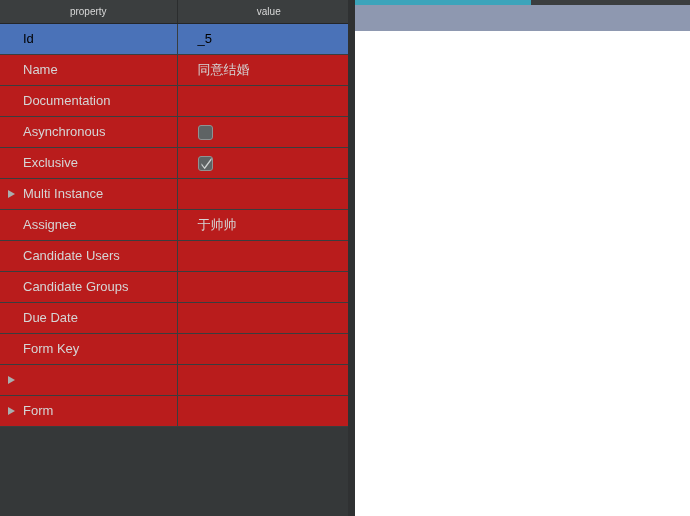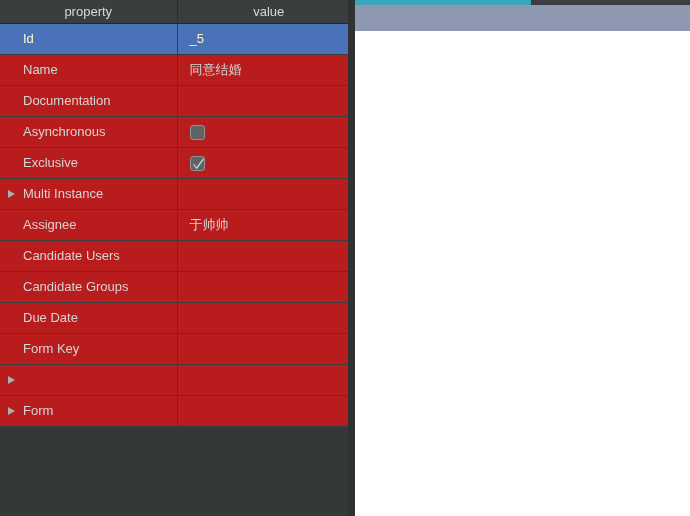--- a/index.html
+++ b/index.html
@@ -21,45 +21,45 @@
     border-collapse: collapse;
     table-layout: fixed;
   }
   #props-table col.c-prop { width: 177px; }
   #props-table col.c-val  { width: 171px; }
   #props-table thead th {
     height: 23px;
     background: #3b3e3f;
     color: #d8d8d8;
     font-weight: normal;
-    font-size: 13px;
+    font-size: 10px;
     text-align: center;
     border-right: 1px solid #2b2d2e;
     border-bottom: 1px solid #242628;
     vertical-align: middle;
   }
   #props-table thead th:last-child { border-right: none; padding-left: 12px; }
   #props-table tbody tr { height: 31px; }
   #props-table tbody td {
     height: 31px;
     background: #b91c1c;
     color: #d5d5d5;
     font-size: 13px;
     border-bottom: 1px solid #3a3d3e;
     border-right: 1px solid #3a3d3e;
     vertical-align: middle;
     overflow: hidden;
     white-space: nowrap;
   }
   #props-table tbody td:last-child { border-right: none; }
   #props-table tbody td.cell-prop { padding-left: 23px; position: relative; }
-  #props-table tbody td.cell-val  { padding-left: 12px; }
+  #props-table tbody td.cell-val  { padding-left: 20px; }
   #props-table tbody tr.selected td {
     background: #4a72b8;
-    color: #fef9c3;
+    color: #000000;
   }
   .tri {
     position: absolute;
     left: 8px; top: 50%;
     margin-top: -4px;
     width: 0; height: 0;
     border-left: 7px solid #a9aeae;
     border-top: 4.5px solid transparent;
     border-bottom: 4.5px solid transparent;
   }

